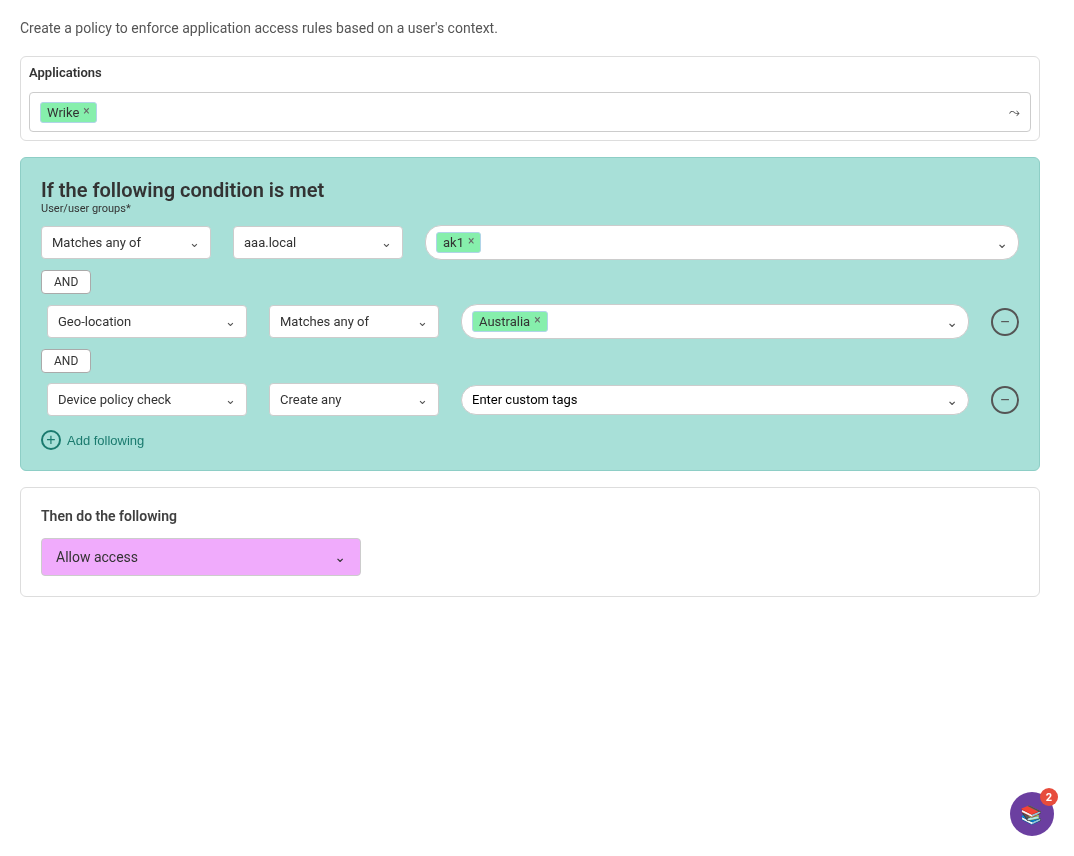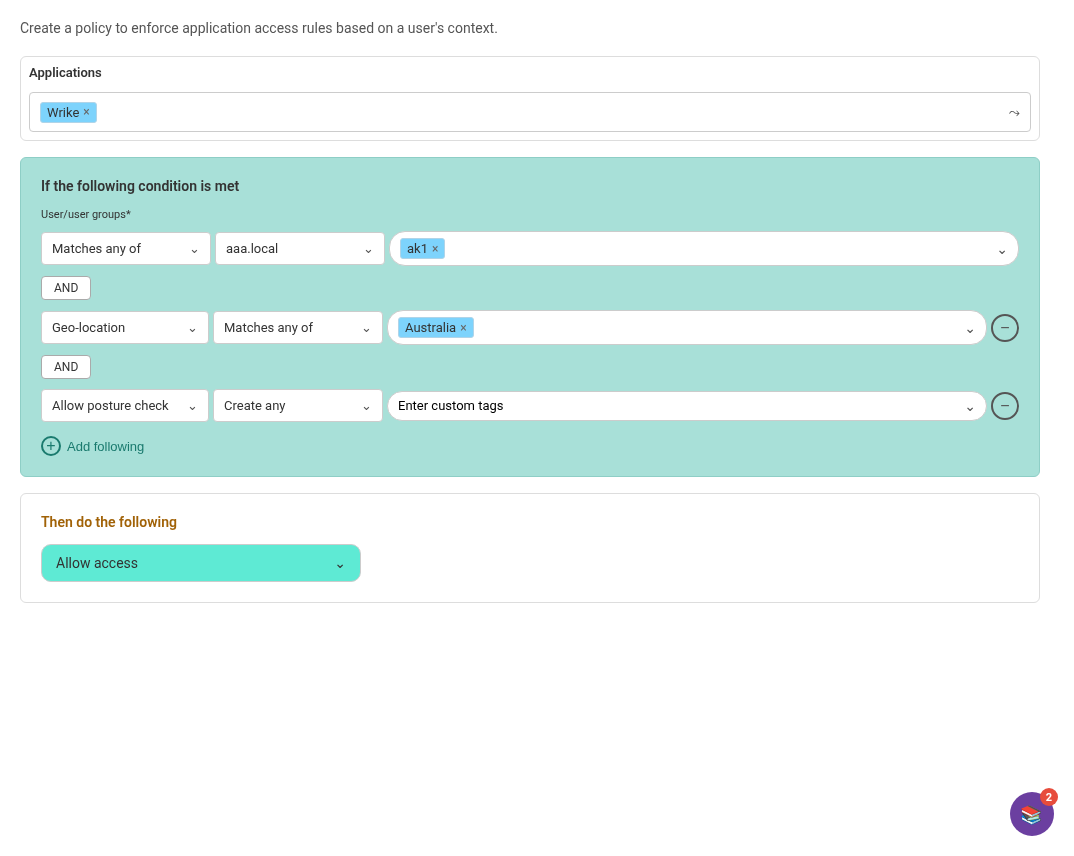--- a/index.html
+++ b/index.html
@@ -41,27 +41,26 @@
       border: 1px solid #ccc;
       border-radius: 4px;
       padding: 6px 10px;
       display: flex;
       align-items: center;
       justify-content: space-between;
       background: #fff;
       min-height: 40px;
     }
     .tag-item {
-      background: #7dd3fc;
+      background: #86efac;
       border: 1px solid #b0d4e8;
       border-radius: 3px;
       padding: 2px 6px;
       font-size: 13px;
       display: inline-flex;
-      align-items: center;
       gap: 4px;
       margin-right: 4px;
     }
     .tag-remove {
       cursor: pointer;
       color: #666;
       font-size: 12px;
       line-height: 1;
     }
     .chevron-icon {
@@ -71,34 +70,33 @@
     }
     
     .condition-section {
       background: #a8e0d8;
       border: 1px solid #8ecec6;
       border-radius: 6px;
       padding: 20px;
       margin-bottom: 16px;
     }
     .condition-title {
-      font-size: 14px;
+      font-size: 20px;
       font-weight: 600;
       color: #333;
-      margin-bottom: 14px;
     }
     .condition-sublabel {
       font-size: 11px;
       color: #333;
       margin-bottom: 10px;
     }
     .condition-row {
       display: flex;
       align-items: center;
-      gap: 4px;
+      gap: 22px;
       margin-bottom: 10px;
     }
     .select-dropdown {
       border: 1px solid #ccc;
       border-radius: 4px;
       padding: 8px 10px;
       background: #fff;
       display: flex;
       align-items: center;
       justify-content: space-between;
@@ -107,21 +105,21 @@
     }
     .select-dropdown .label {
       flex: 1;
       font-size: 13px;
     }
     .select-dropdown .chev {
       margin-left: 8px;
       font-size: 13px;
       color: #555;
     }
-    .select-w1 { width: 168px; }
+    .select-w1 { width: 200px; margin-left: 6px; }
     .select-w2 { width: 170px; }
     .select-w3 { min-width: 180px; flex: 1; }
     .tag-select-w {
       min-width: 180px;
       flex: 1;
       border: 1px solid #ccc;
       border-radius: 16px;
       padding: 6px 10px;
       background: #fff;
       display: flex;
@@ -182,29 +180,29 @@
     .then-section {
       background: #fff;
       border: 1px solid #ddd;
       border-radius: 6px;
       padding: 20px;
       margin-bottom: 16px;
     }
     .then-title {
       font-size: 14px;
       font-weight: 600;
-      color: #a16207;
+      color: #404040;
       margin-bottom: 14px;
     }
     .allow-access-select {
       width: 320px;
       border: 1px solid #ccc;
-      border-radius: 10px;
+      border-radius: 4px;
       padding: 10px 14px;
-      background: #5eead4;
+      background: #f0abfc;
       display: flex;
       align-items: center;
       justify-content: space-between;
       cursor: pointer;
     }
     .policy-section {
       background: #fff;
       border: 1px solid #ddd;
       border-radius: 6px;
       padding: 20px;
@@ -339,21 +337,21 @@
           <span>−</span>
         </button>
       </div>
 
       
       <div class="and-badge">AND</div>
 
       
       <div class="condition-row">
         <div class="select-dropdown select-w1">
-          <span class="label">Allow posture check</span>
+          <span class="label">Device policy check</span>
           <span class="chev">⌄</span>
         </div>
         <div class="select-dropdown select-w2">
           <span class="label">Create any</span>
           <span class="chev">⌄</span>
         </div>
         <div class="tag-select-w select-w3">
           <span class="placeholder-text">Enter custom tags</span>
           <span class="chevron-icon">⌄</span>
         </div>

